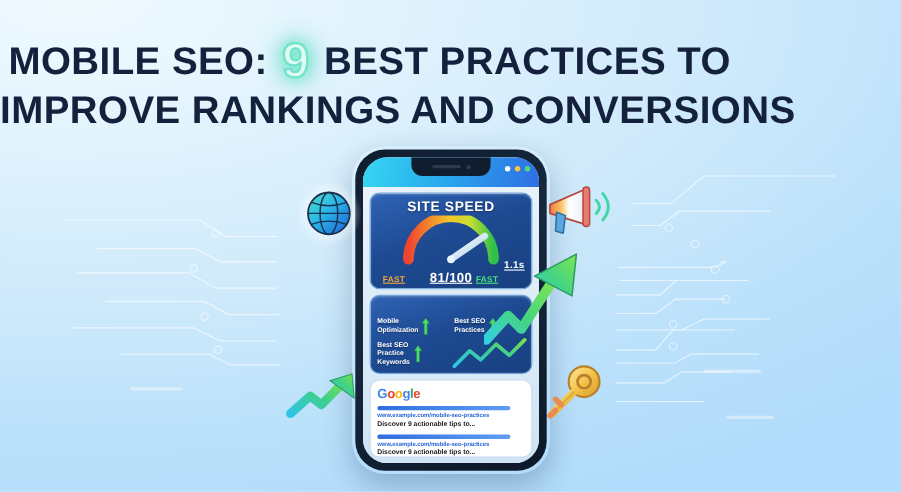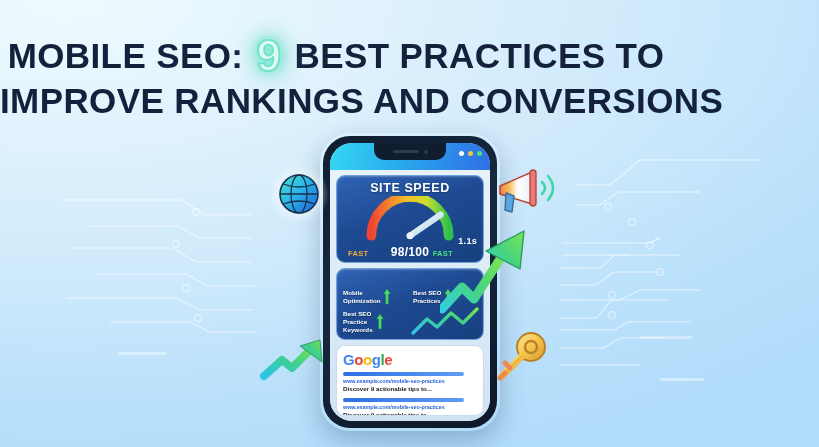--- a/index.html
+++ b/index.html
@@ -100,21 +100,21 @@
   
   .speed-card{height:88px;position:relative;padding-top:5px;box-sizing:border-box;}
   .speed-title{
     text-align:center;font-size:12.5px;font-weight:bold;letter-spacing:.6px;
     text-shadow:0 1px 2px rgba(0,0,0,.35);
   }
   .gauge-area{position:absolute;left:0;right:0;top:20px;height:46px;}
   .gauge-labels{
     position:absolute;left:0;right:0;bottom:3px;height:14px;
   }
-  .lbl{position:absolute;font-size:7.5px;font-weight:bold;letter-spacing:.3px;}
+  .lbl{position:absolute;font-size:7.5px;font-weight:bold;letter-spacing:.3px;text-decoration:underline;}
   .lbl-fast-left{left:11px;bottom:1px;color:#f2a93b;}
   .lbl-score{left:50%;transform:translateX(-50%);bottom:0;font-size:12px;color:#ffffff;font-weight:bold;}
   .lbl-fast-right{right:30px;bottom:1px;color:#46e07e;}
   .lbl-time{right:6px;bottom:13px;font-size:9px;color:#ffffff;font-weight:bold;}
 
   
   .rank-card{height:72px;position:relative;padding:4px 0 0 0;box-sizing:border-box;overflow:hidden;}
   .rank-title{
     text-align:center;font-size:11px;font-weight:bold;letter-spacing:.3px;
     text-shadow:0 1px 2px rgba(0,0,0,.35);
@@ -130,21 +130,21 @@
   .rk-a{left:0;top:0;width:60px;}
   .rk-b{left:70px;top:0;width:56px;}
   .rk-c{left:0;top:22px;width:60px;}
   .uparrow{width:8px;height:17px;flex:0 0 8px;}
 
   
   .g-card{
     flex:1;border-radius:9px;background:#ffffff;border:1px solid #c9dcee;
     padding:5px 6px;box-sizing:border-box;overflow:hidden;
   }
-  .g-logo{font-size:15px;font-weight:bold;letter-spacing:-.4px;margin-bottom:4px;}
+  .g-logo{font-size:12px;font-weight:bold;letter-spacing:-.4px;margin-bottom:4px;}
   .g-logo b{font-weight:bold;}
   .gc1{color:#4285F4;} .gc2{color:#EA4335;} .gc3{color:#FBBC05;}
   .gc4{color:#4285F4;} .gc5{color:#34A853;} .gc6{color:#EA4335;}
   .g-res{margin-bottom:5px;}
   .g-bar{
     height:4px;border-radius:2px;width:90%;
     background:linear-gradient(90deg,#2f6fe0,#5f9df5);
     margin-bottom:2px;
   }
   .g-url{font-size:5.4px;color:#2a66d8;line-height:1.3;letter-spacing:-.05px;font-weight:bold;}
@@ -313,21 +313,21 @@
                     <stop offset="100%" stop-color="#a8cfe8"></stop>
                   </linearGradient>
                 </defs>
                 <path d="M39 43 A44 44 0 0 1 127 43" fill="none" stroke="url(#gaugegrad)" stroke-width="11" stroke-linecap="round"></path>
                 <path d="M83 43 L118 19" stroke="url(#needleg)" stroke-width="7" stroke-linecap="round"></path>
                 <circle cx="83" cy="43" r="4" fill="#eaf4fd"></circle>
               </svg>
             </div>
             <div class="gauge-labels">
               <span class="lbl lbl-fast-left">FAST</span>
-              <span class="lbl lbl-score">98/100</span>
+              <span class="lbl lbl-score">81/100</span>
               <span class="lbl lbl-fast-right">FAST</span>
               <span class="lbl lbl-time">1.1s</span>
             </div>
           </div>
 
           <div class="card rank-card">
             <div class="rank-grid">
 
               <div class="rk rk-a">
                 <span style="white-space:pre-line;">Mobile

